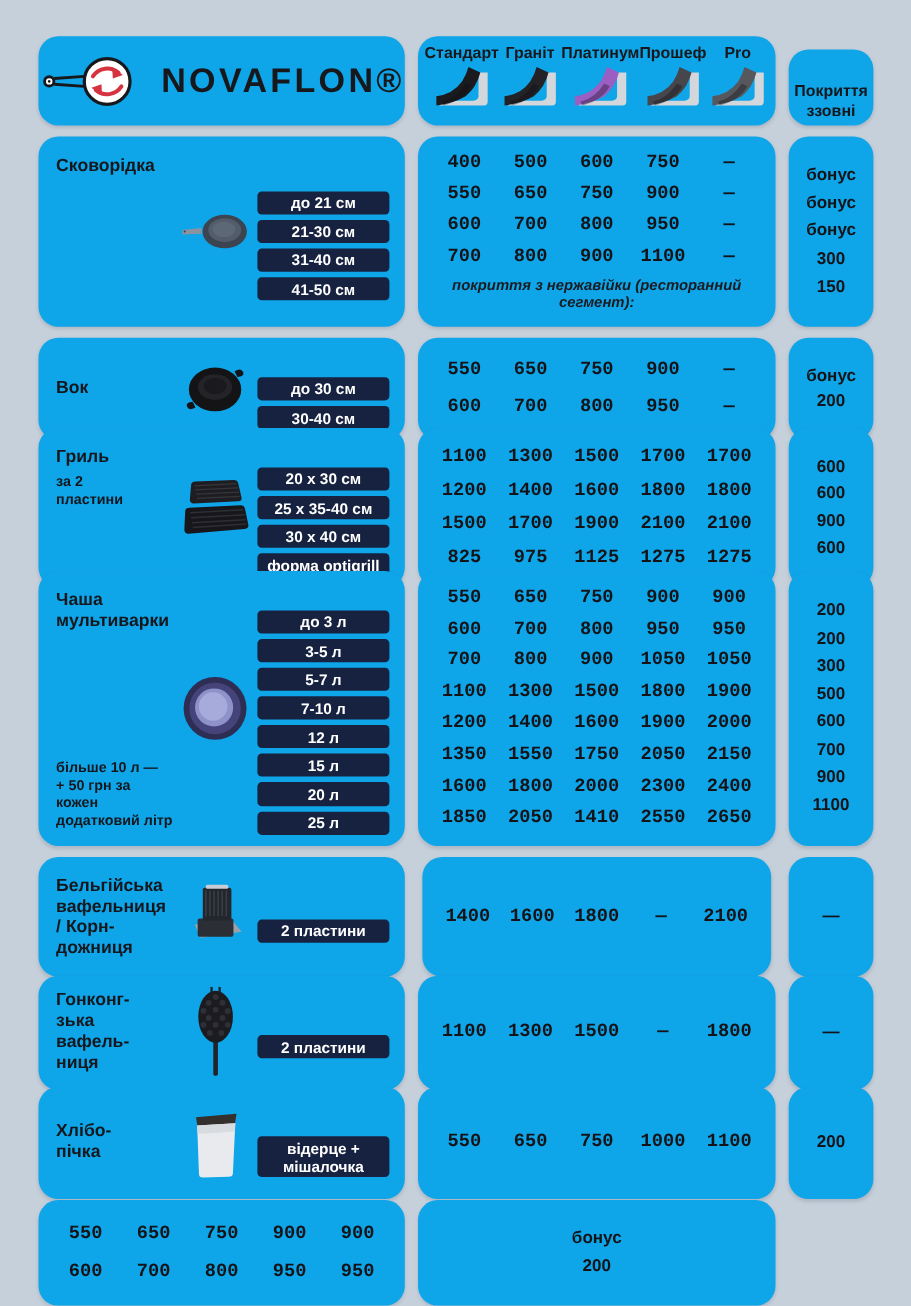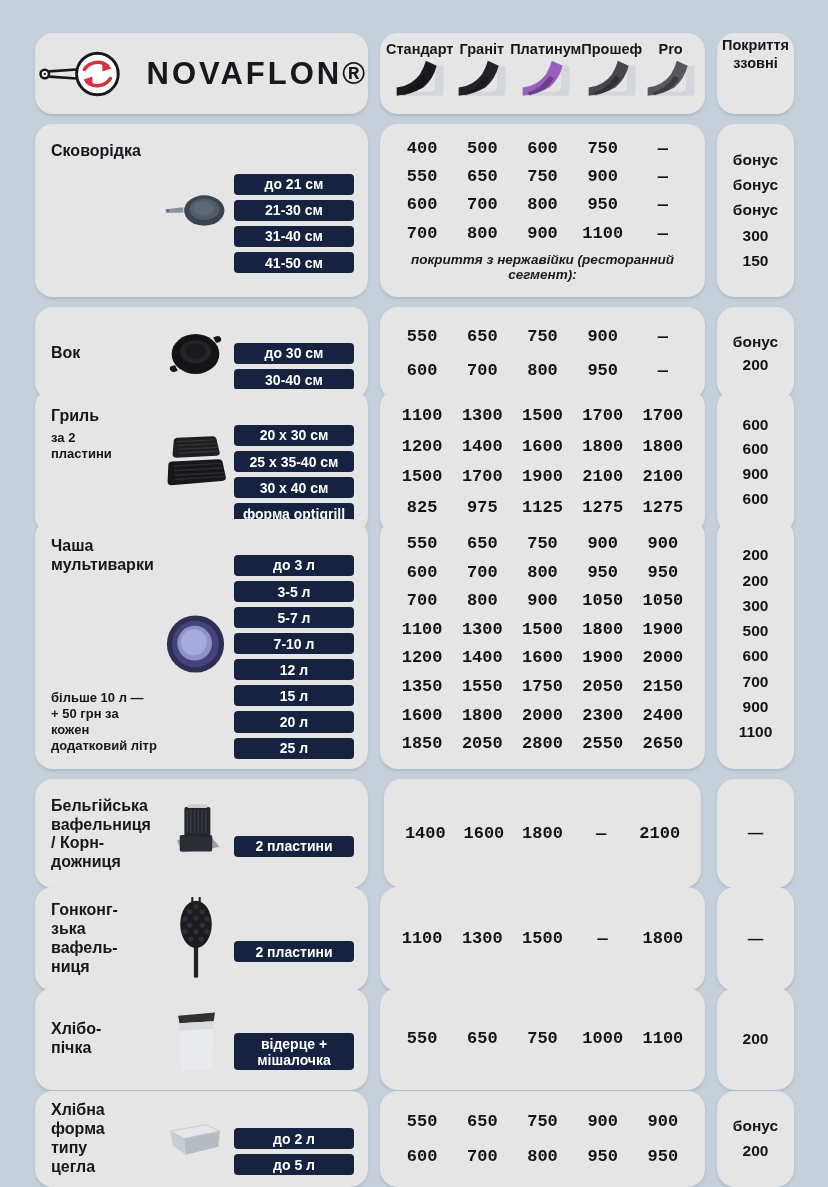--- a/index.html
+++ b/index.html
@@ -5,34 +5,34 @@
   * { margin:0; padding:0; box-sizing:border-box; }
   html,body { width:828px; height:1187px; }
   body {
     background:#c6d0db;
     font-family:"Liberation Sans", sans-serif;
     overflow:hidden;
     color:#15171d;
   }
   .page { width:100%; height:100%; padding:33px 34px 0 35px; display:flex; flex-direction:column; gap:10px; }
   .row { display:grid; grid-template-columns:333px 1fr 77px; column-gap:12px; }
-  .card { background:#e5e5e5; border-radius:18px; box-shadow:0 2px 3px rgba(90,105,125,.22); }
+  .card { background:#0ea5e9; border-radius:18px; box-shadow:0 2px 3px rgba(90,105,125,.22); }
 
   
   .rh  { height:90px; }
   .r1 { height:192px; } .r2 { height:72px; } .r3 { height:120px; } .r4 { height:260px; }
   .r5 { height:98px;gap:16px; }  .r6 { height:91px; } .r7 { height:93px; }  .r8 { height:107px; }
 
   
   .logo-card { display:flex; align-items:center; justify-content:center; gap:14px; }
   .brand { font-size:31px; font-weight:700; letter-spacing:3px; color:#17181c; }
   .head-card { display:grid; grid-template-columns:repeat(5,1fr); padding:8px 6px 4px; }
   .head-col { display:flex; flex-direction:column; align-items:center; justify-content:flex-start; gap:2px; }
   .head-label { font-size:14.5px; font-weight:700; color:#17181c; }
-  .outer-head-card { display:flex; justify-content:center; padding-top:3px; }
+  .outer-head-card { display:flex; justify-content:center; padding-top:29px;margin-top:12px; }
   .outer-head { font-size:14.5px; font-weight:700; text-align:center; line-height:1.25; white-space:pre-line; }
 
   
   .left-card { display:flex; align-items:center; gap:6px; padding:10px 14px 10px 16px; }
   .name-block { width:106px; flex:none; align-self:stretch; display:flex; flex-direction:column; justify-content:center; }
   .name-block.top { justify-content:flex-start; padding-top:8px; }
   .p-name { font-size:16px; font-weight:700; line-height:1.18; color:#15171d; white-space:pre-line; }
   .p-note { font-size:13px; font-weight:700; line-height:1.25; color:#15171d; white-space:pre-line; margin-top:4px; }
   .p-note.bottom { margin-top:auto; padding-bottom:4px; }
   .img-area { flex:1; display:flex; align-items:center; justify-content:center; min-width:0; }
@@ -347,21 +347,21 @@
             <div class="price">2150</div>
           </div><div class="price-row">
             <div class="price">1600</div>
             <div class="price">1800</div>
             <div class="price">2000</div>
             <div class="price">2300</div>
             <div class="price">2400</div>
           </div><div class="price-row">
             <div class="price">1850</div>
             <div class="price">2050</div>
-            <div class="price">2800</div>
+            <div class="price">1410</div>
             <div class="price">2550</div>
             <div class="price">2650</div>
           </div></div>
     </div>
     <div class="card outer-card">
         <div class="outer-val">200</div>
         <div class="outer-val">200</div>
         <div class="outer-val">300</div>
         <div class="outer-val">500</div>
         <div class="outer-val">600</div>
@@ -480,39 +480,20 @@
             <div class="price">1000</div>
             <div class="price">1100</div>
           </div></div>
     </div>
     <div class="card outer-card">
         <div class="outer-val">200</div>
       </div>
   </div>
 
   <div class="row r8">
-    <div class="card left-card">
-      <div class="name-block">
-        <div class="p-name">Хлібна
-форма
-типу
-цегла</div>
-      </div>
-      <div class="img-area">
-        <svg viewBox="0 0 160 96" width="118" height="71">
-          <polygon points="18,30 106,14 140,30 52,48" fill="#e3e6ea" stroke="#b9bec5" stroke-width="1.5"></polygon>
-          <polygon points="18,30 52,48 56,88 24,66" fill="#c8cdd3"></polygon>
-          <polygon points="52,48 140,30 136,68 56,88" fill="#b6bcc4"></polygon>
-        </svg>
-      </div>
-      <div class="badges">
-          <div class="badge">до 2 л</div>
-          <div class="badge">до 5 л</div>
-        </div>
-    </div>
     <div class="card mid-card">
       <div class="price-grid"><div class="price-row">
             <div class="price">550</div>
             <div class="price">650</div>
             <div class="price">750</div>
             <div class="price">900</div>
             <div class="price">900</div>
           </div><div class="price-row">
             <div class="price">600</div>
             <div class="price">700</div>

